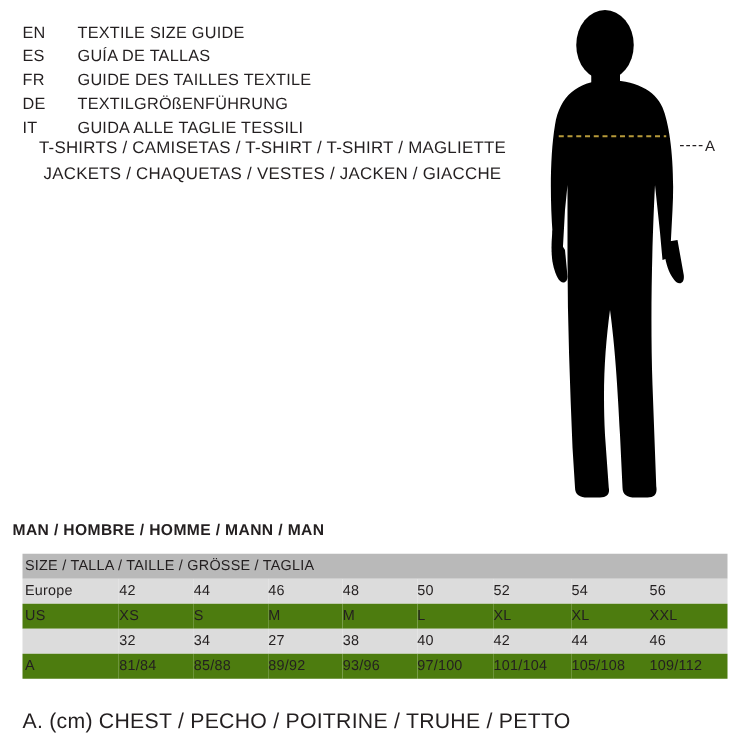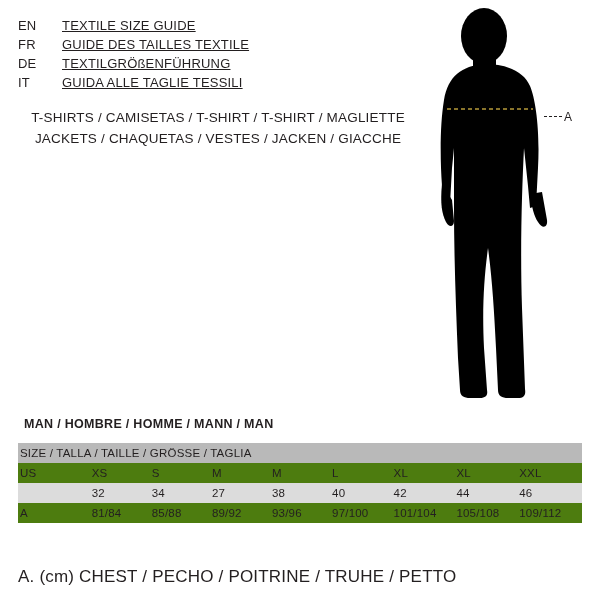--- a/index.html
+++ b/index.html
@@ -34,21 +34,20 @@
     height: 19px;
     font-size: 13px;
     letter-spacing: 0.2px;
   }
   .lang-code {
     width: 44px;
     flex: 0 0 44px;
   }
   .lang-text {
     flex: 1 1 auto;
-    text-decoration: underline;
   }
 
   
   .cat-block {
     position: absolute;
     left: 18px;
     top: 110px;
     width: 400px;
   }
   .cat-line {
@@ -83,21 +82,21 @@
     left: 126px;
     top: 108px;
     width: 18px;
     height: 1px;
     border-top: 1px dashed #231f20;
   }
 
   
   .man-title {
     position: absolute;
-    left: 24px;
+    left: 10px;
     top: 417px;
     font-size: 12.5px;
     font-weight: bold;
     letter-spacing: 0.3px;
   }
   table.size-table {
     position: absolute;
     left: 18px;
     top: 443px;
     width: 564px;
@@ -144,20 +143,24 @@
 </style>
 </head>
 <body>
 
 <div class="page">
 
   <div class="lang-list">
     <div class="lang-row">
       <span class="lang-code">EN</span>
       <span class="lang-text">TEXTILE SIZE GUIDE</span>
+    </div>
+    <div class="lang-row">
+      <span class="lang-code">ES</span>
+      <span class="lang-text">GUÍA DE TALLAS</span>
     </div>
     <div class="lang-row">
       <span class="lang-code">FR</span>
       <span class="lang-text">GUIDE DES TAILLES TEXTILE</span>
     </div>
     <div class="lang-row">
       <span class="lang-code">DE</span>
       <span class="lang-text">TEXTILGRÖßENFÜHRUNG</span>
     </div>
     <div class="lang-row">
@@ -219,20 +222,31 @@
     <div class="measure-label">A</div>
   </div>
 
   <div class="man-title">MAN / HOMBRE / HOMME / MANN / MAN</div>
 
   <table class="size-table">
     <tbody>
       <tr class="row-head">
         <td class="head-span" colspan="9">SIZE / TALLA / TAILLE / GRÖSSE / TAGLIA</td>
       </tr>
+      <tr class="row-alt">
+        <td class="col-label">Europe</td>
+        <td class="col-val">42</td>
+        <td class="col-val">44</td>
+        <td class="col-val">46</td>
+        <td class="col-val">48</td>
+        <td class="col-val">50</td>
+        <td class="col-val">52</td>
+        <td class="col-val">54</td>
+        <td class="col-val">56</td>
+      </tr>
       <tr class="row-plain">
         <td class="col-label">US</td>
         <td class="col-val">XS</td>
         <td class="col-val">S</td>
         <td class="col-val">M</td>
         <td class="col-val">M</td>
         <td class="col-val">L</td>
         <td class="col-val">XL</td>
         <td class="col-val">XL</td>
         <td class="col-val">XXL</td>

